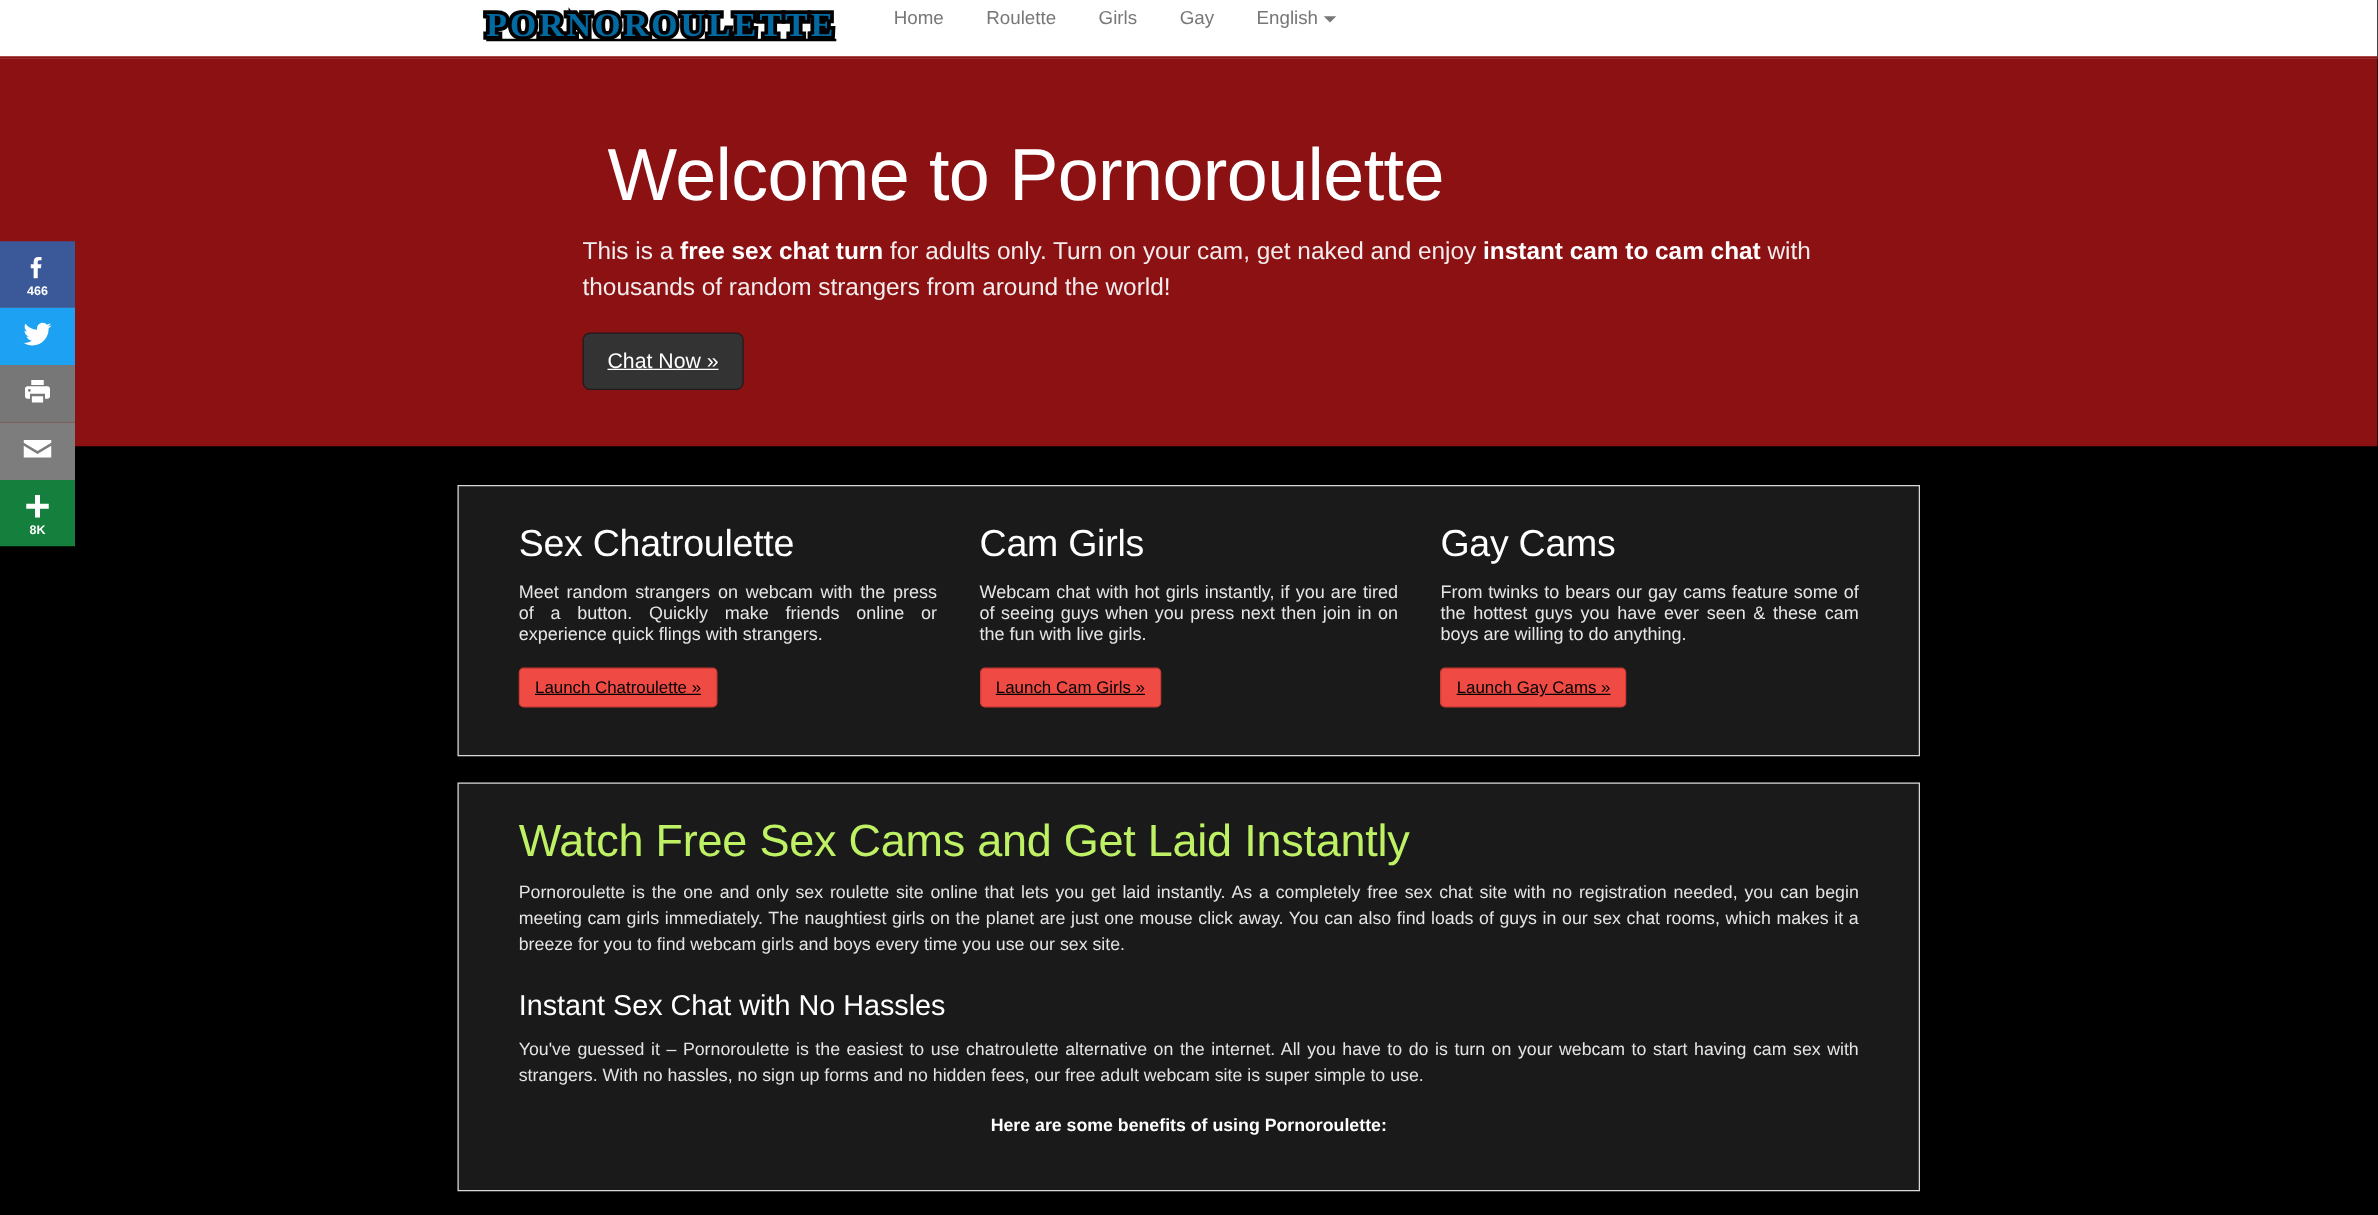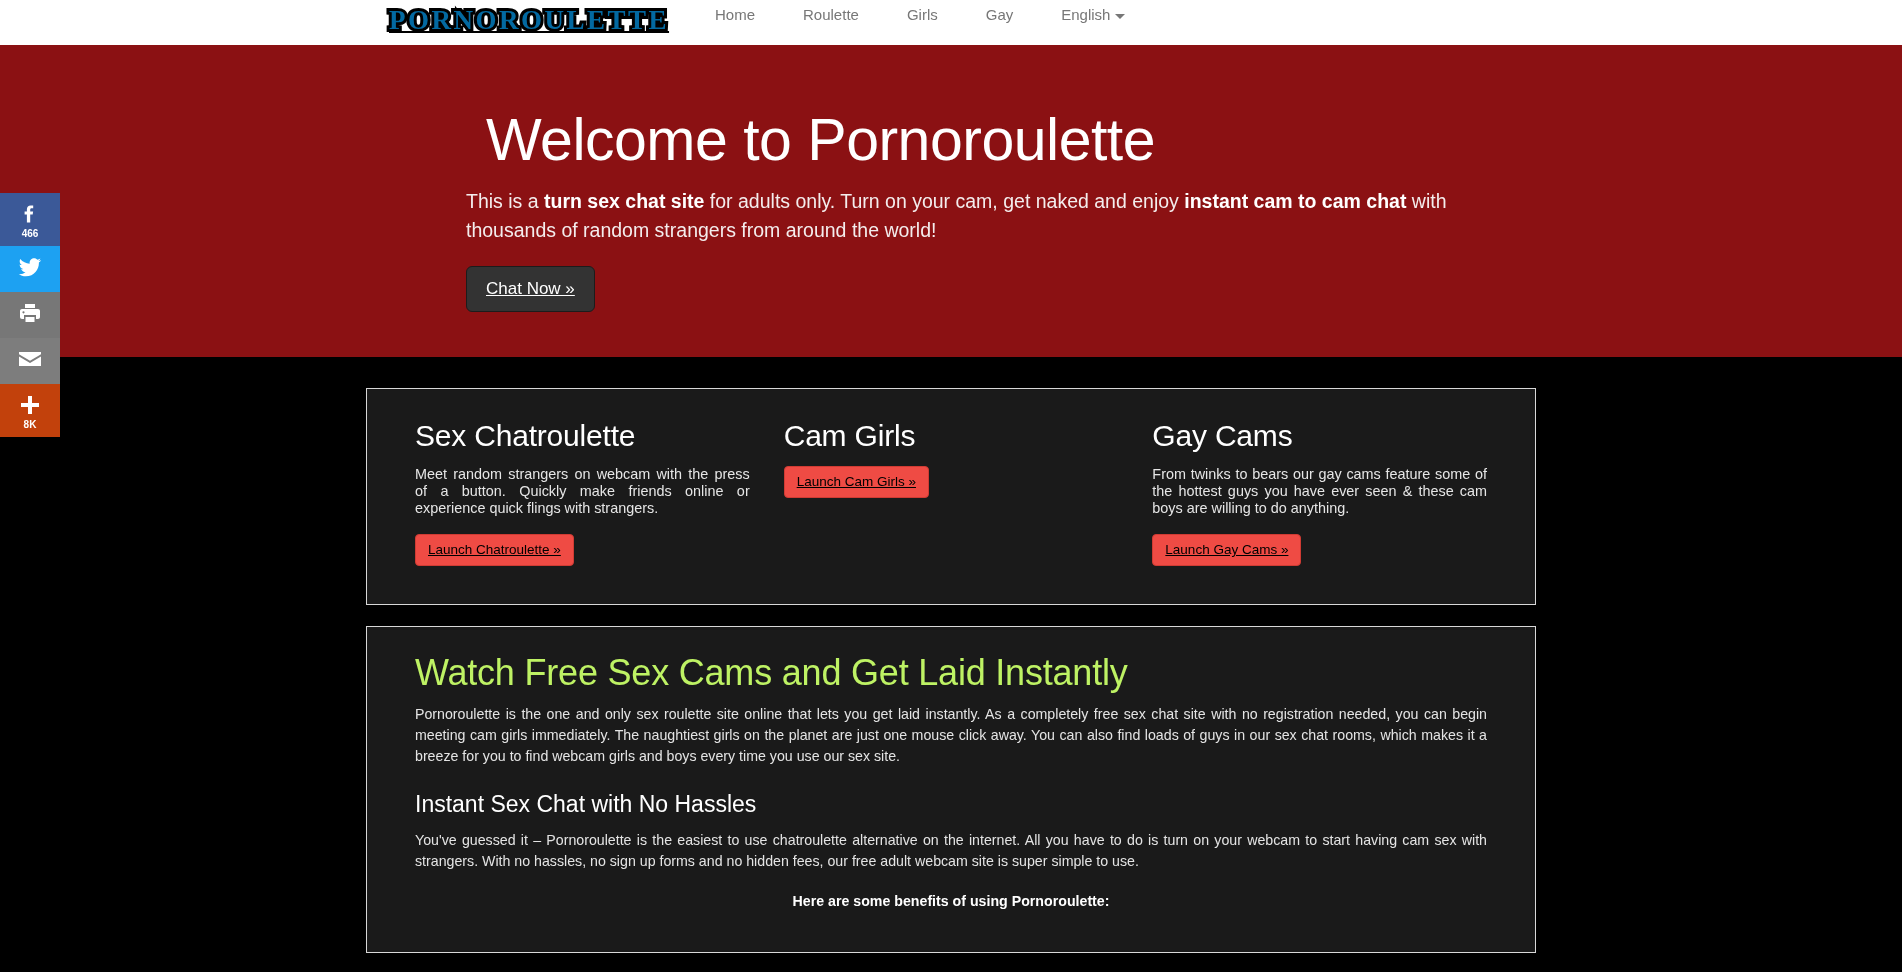--- a/index.html
+++ b/index.html
@@ -36,21 +36,21 @@
     padding: 0 4px;
     white-space: nowrap;
   }
   .nav-links {
     position: absolute;
     left: 698px;
     top: 0;
     height: 29px;
     display: flex;
     align-items: center;
-    gap: 14px;
+    gap: 0;
   }
   .nav-links a {
     color: #777777;
     text-decoration: none;
     font-size: 15px;
     padding: 0 17px;
     line-height: 45px;
     white-space: nowrap;
   }
   .caret {
@@ -87,21 +87,21 @@
     font-size: 10px;
     font-weight: bold;
     line-height: 12px;
     padding-bottom: 2px;
     color: #ffffff;
   }
   .sb-facebook { background: #3b5998; }
   .sb-twitter  { background: #1da1f2; padding-bottom: 11px; }
   .sb-print    { background: #777777; padding-bottom: 11px; }
   .sb-email    { background: #7d7d7d; padding-bottom: 11px; }
-  .sb-plus     { background: #c2410c; }
+  .sb-plus     { background: #15803d; }
 
   
   .hero {
     background: #8b1113;
     height: 310px;
     padding-top: 60px;
     position: relative;
   }
   .container {
     width: 1132px;
@@ -282,35 +282,36 @@
         </svg>
     </span>
     <span class="share-count">8K</span>
   </div>
 
 </div>
 
 <section class="hero">
   <div class="container">
     <h1>Welcome to Pornoroulette</h1>
-    <p><span>This is a </span><b>turn sex chat site</b><span> for adults only. Turn on your cam, get naked and enjoy </span><b>instant cam to cam chat</b><span> with thousands of random strangers from around the world!</span></p>
+    <p><span>This is a </span><b>free sex chat turn</b><span> for adults only. Turn on your cam, get naked and enjoy </span><b>instant cam to cam chat</b><span> with thousands of random strangers from around the world!</span></p>
     <a class="btn-chat" href="#">Chat Now »</a>
   </div>
 </section>
 
 <section class="panel panel-cards">
 
   <div class="col">
     <h2>Sex Chatroulette</h2>
     <p>Meet random strangers on webcam with the press of a button. Quickly make friends online or experience quick flings with strangers.</p>
     <a class="btn-launch" href="#">Launch Chatroulette »</a>
   </div>
 
   <div class="col">
     <h2>Cam Girls</h2>
+    <p>Webcam chat with hot girls instantly, if you are tired of seeing guys when you press next then join in on the fun with live girls.</p>
     <a class="btn-launch" href="#">Launch Cam Girls »</a>
   </div>
 
   <div class="col">
     <h2>Gay Cams</h2>
     <p>From twinks to bears our gay cams feature some of the hottest guys you have ever seen &amp; these cam boys are willing to do anything.</p>
     <a class="btn-launch" href="#">Launch Gay Cams »</a>
   </div>
 
 </section>

